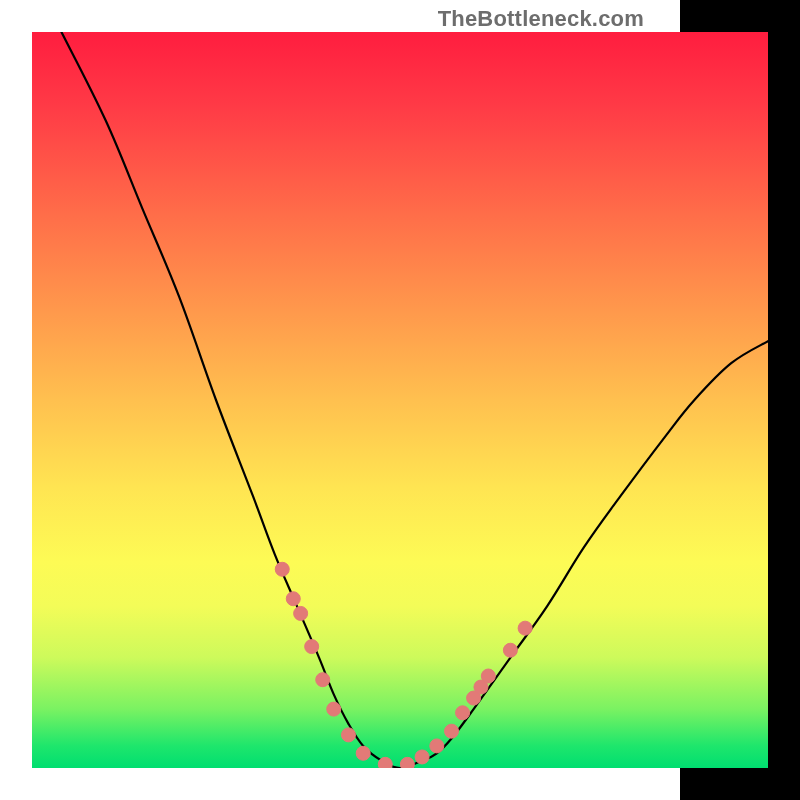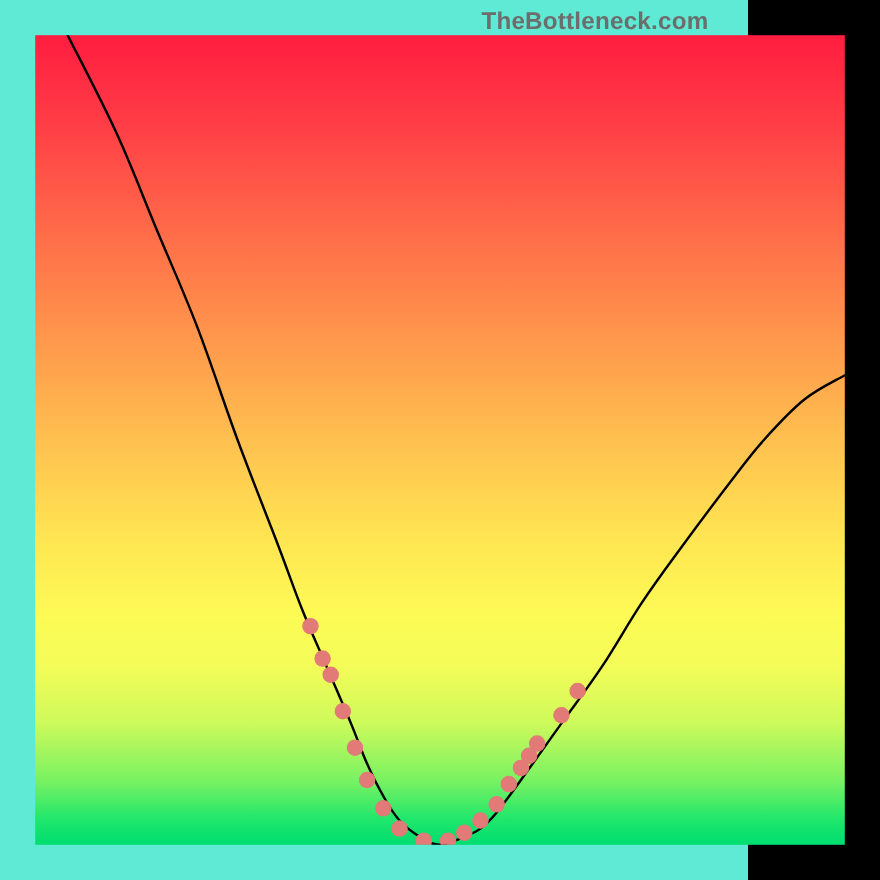--- a/index.html
+++ b/index.html
@@ -8,21 +8,21 @@
     width: 800px;
     height: 800px;
     overflow: hidden;
     background: #000;
     font-family: Arial, Helvetica, sans-serif;
   }
   .frame {
     position: relative;
     width: 680px;
     height: 800px;
-    background: #5eead4;
+    background: #ffffff;
   }
   .plot {
     position: absolute;
     left: 32px;
     top: 32px;
     width: 736px;
     height: 736px;
     
     background: linear-gradient(to bottom,
       #ff1d3f 0%,

